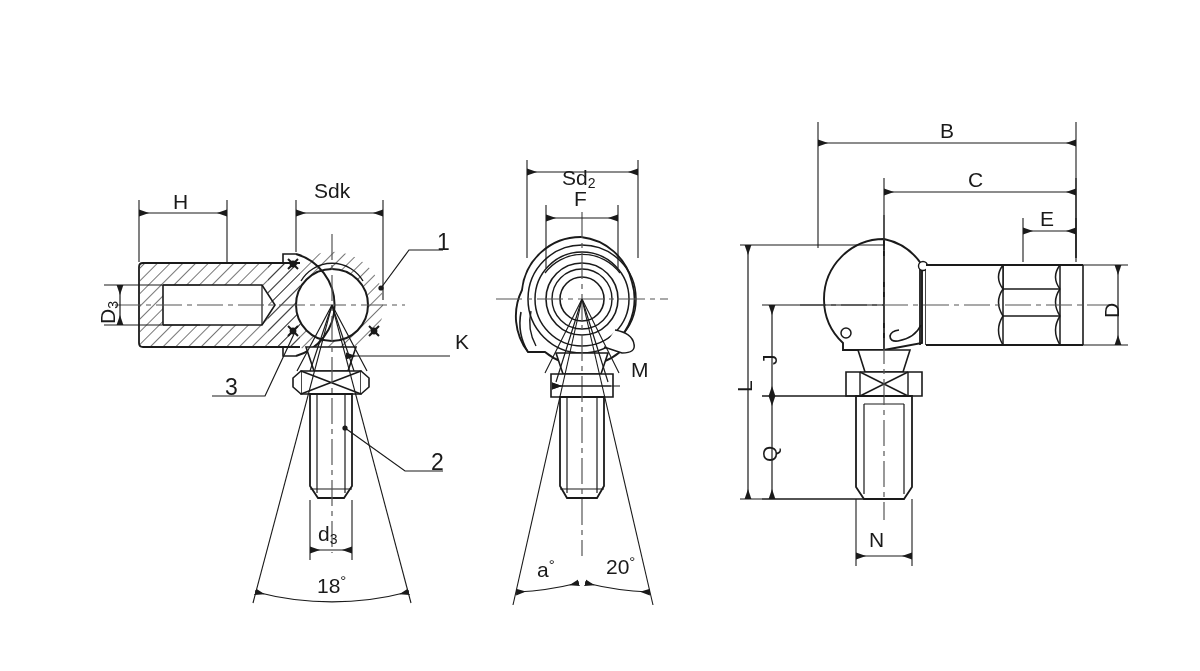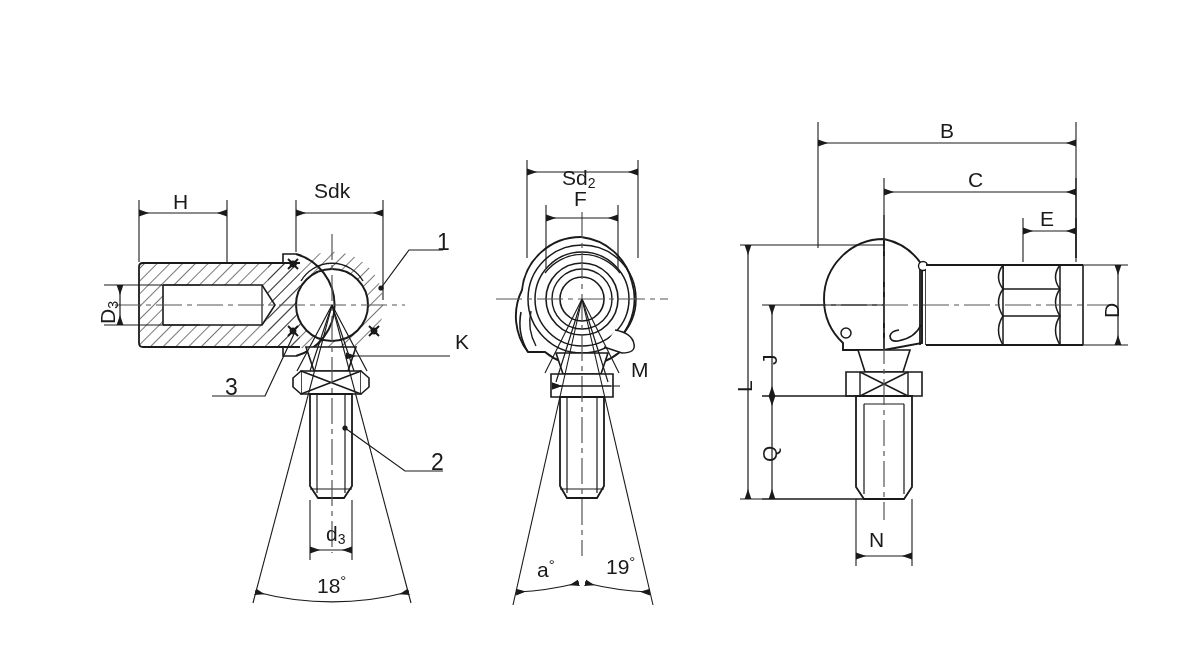--- a/index.html
+++ b/index.html
@@ -363,39 +363,39 @@
       </g>
     </g>
   </svg>
 
   <div class="lbl lbl-dim" style="left:173px; top:190px;">H</div>
 
   <div class="lbl lbl-dim" style="left:314px; top:179px;">Sdk</div>
 
   <div class="lbl lbl-dim rot90" style="left:96px; top:324px;"><span>D</span><span class="sub">3</span></div>
 
-  <div class="lbl lbl-dim" style="left:326px; top:522px;"><span>d</span><span class="sub">3</span></div>
+  <div class="lbl lbl-dim" style="left:318px; top:522px;"><span>d</span><span class="sub">3</span></div>
 
   <div class="lbl lbl-dim" style="left:455px; top:330px;">K</div>
 
   <div class="lbl lbl-ang" style="left:317px; top:572px;"><span>18</span><span class="deg">°</span></div>
 
   <div class="lbl lbl-item" style="left:437px; top:229px;">1</div>
   <div class="lbl lbl-item" style="left:431px; top:449px;">2</div>
   <div class="lbl lbl-item" style="left:225px; top:374px;">3</div>
 
   <div class="lbl lbl-dim" style="left:562px; top:134px;margin-top:32px;"><span>Sd</span><span class="sub">2</span></div>
 
   <div class="lbl lbl-dim" style="left:574px; top:187px;">F</div>
 
   <div class="lbl lbl-dim" style="left:631px; top:358px;">M</div>
 
   <div class="lbl lbl-ang" style="left:537px; top:556px;"><span>a</span><span class="deg">°</span></div>
 
-  <div class="lbl lbl-ang" style="left:606px; top:553px;"><span>19</span><span class="deg">°</span></div>
+  <div class="lbl lbl-ang" style="left:606px; top:553px;"><span>20</span><span class="deg">°</span></div>
 
   <div class="lbl lbl-dim" style="left:940px; top:119px;">B</div>
   <div class="lbl lbl-dim" style="left:968px; top:168px;">C</div>
   <div class="lbl lbl-dim" style="left:1040px; top:207px;">E</div>
   <div class="lbl lbl-dim rot90" style="left:1100px; top:318px;">D</div>
   <div class="lbl lbl-dim rot90" style="left:733px; top:392px;">L</div>
   <div class="lbl lbl-dim rot90" style="left:758px; top:365px;">J</div>
   <div class="lbl lbl-dim rot90" style="left:758px; top:462px;">Q</div>
   <div class="lbl lbl-dim" style="left:869px; top:528px;">N</div>
 

